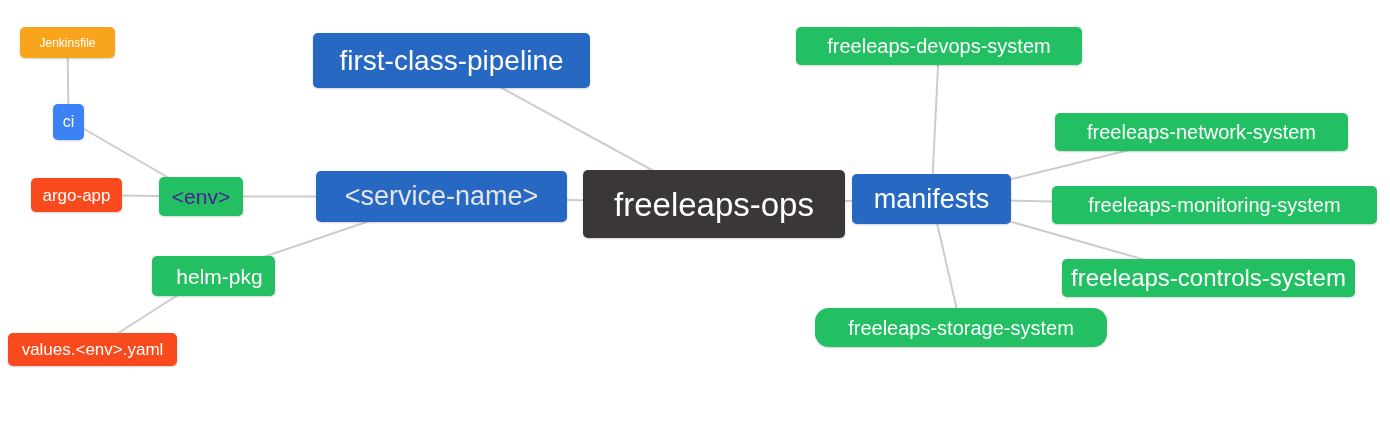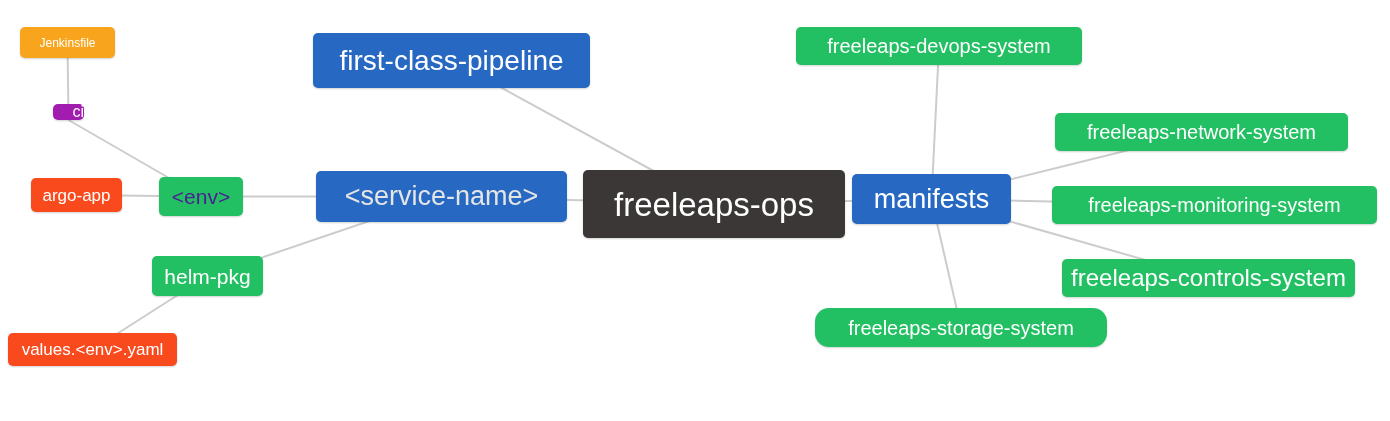--- a/index.html
+++ b/index.html
@@ -53,30 +53,30 @@
       <line x1="931.5" y1="199" x2="939" y2="46" stroke="#CCCCCC" stroke-width="2"></line>
       <line x1="931.5" y1="199" x2="1201.5" y2="132" stroke="#CCCCCC" stroke-width="2"></line>
       <line x1="931.5" y1="199" x2="1214.5" y2="205" stroke="#CCCCCC" stroke-width="2"></line>
       <line x1="931.5" y1="199" x2="1208.5" y2="278" stroke="#CCCCCC" stroke-width="2"></line>
       <line x1="931.5" y1="199" x2="961" y2="327.5" stroke="#CCCCCC" stroke-width="2"></line>
     </svg>
 
 <div class="node" style="left: 20px; top: 27px; width: 95px; height: 31px; font-size: 12px; background: rgb(248, 165, 29); color: rgb(255, 255, 255);">
       <span>Jenkinsfile</span>
     </div>
-    <div class="node" style="left: 53px; top: 104px; width: 31px; height: 16px; font-size: 16px; background: #a21caf; color: rgb(255, 255, 255); justify-content: flex-end;">
+    <div class="node" style="left: 53px; top: 104px; width: 31px; height: 36px; font-size: 16px; background: #3b82f6; color: rgb(255, 255, 255);">
       <span>ci</span>
     </div>
     <div class="node" style="left: 31px; top: 178px; width: 91px; height: 34px; font-size: 17px; background: rgb(248, 74, 29); color: rgb(255, 255, 255);">
       <span>argo-app</span>
     </div>
     <div class="node" style="left: 159px; top: 177px; width: 84px; height: 39px; font-size: 21px; background: rgb(34, 192, 99); color: #4c1d95;">
       <span>&lt;env&gt;</span>
     </div>
-    <div class="node" style="left: 152px; top: 256px; width: 111px; height: 40px; font-size: 21px; background: rgb(34, 192, 99); color: rgb(255, 255, 255);">
+    <div class="node" style="left: 152px; top: 256px; width: 111px; height: 40px; font-size: 21px; background: rgb(34, 192, 99); color: rgb(255, 255, 255); padding-left: 12px;">
       <span>helm-pkg</span>
     </div>
     <div class="node" style="left: 8px; top: 333px; width: 169px; height: 33px; font-size: 17px; background: rgb(248, 74, 29); color: rgb(255, 255, 255);">
       <span>values.&lt;env&gt;.yaml</span>
     </div>
     <div class="node" style="left: 313px; top: 33px; width: 277px; height: 55px; font-size: 28px; background: rgb(38, 104, 194); color: rgb(255, 255, 255);">
       <span>first-class-pipeline</span>
     </div>
     <div class="node" style="left: 316px; top: 171px; width: 251px; height: 51px; font-size: 27px; background: rgb(38, 104, 194); color: #e5e5e5; align-items: center;">
       <span>&lt;service-name&gt;</span>

